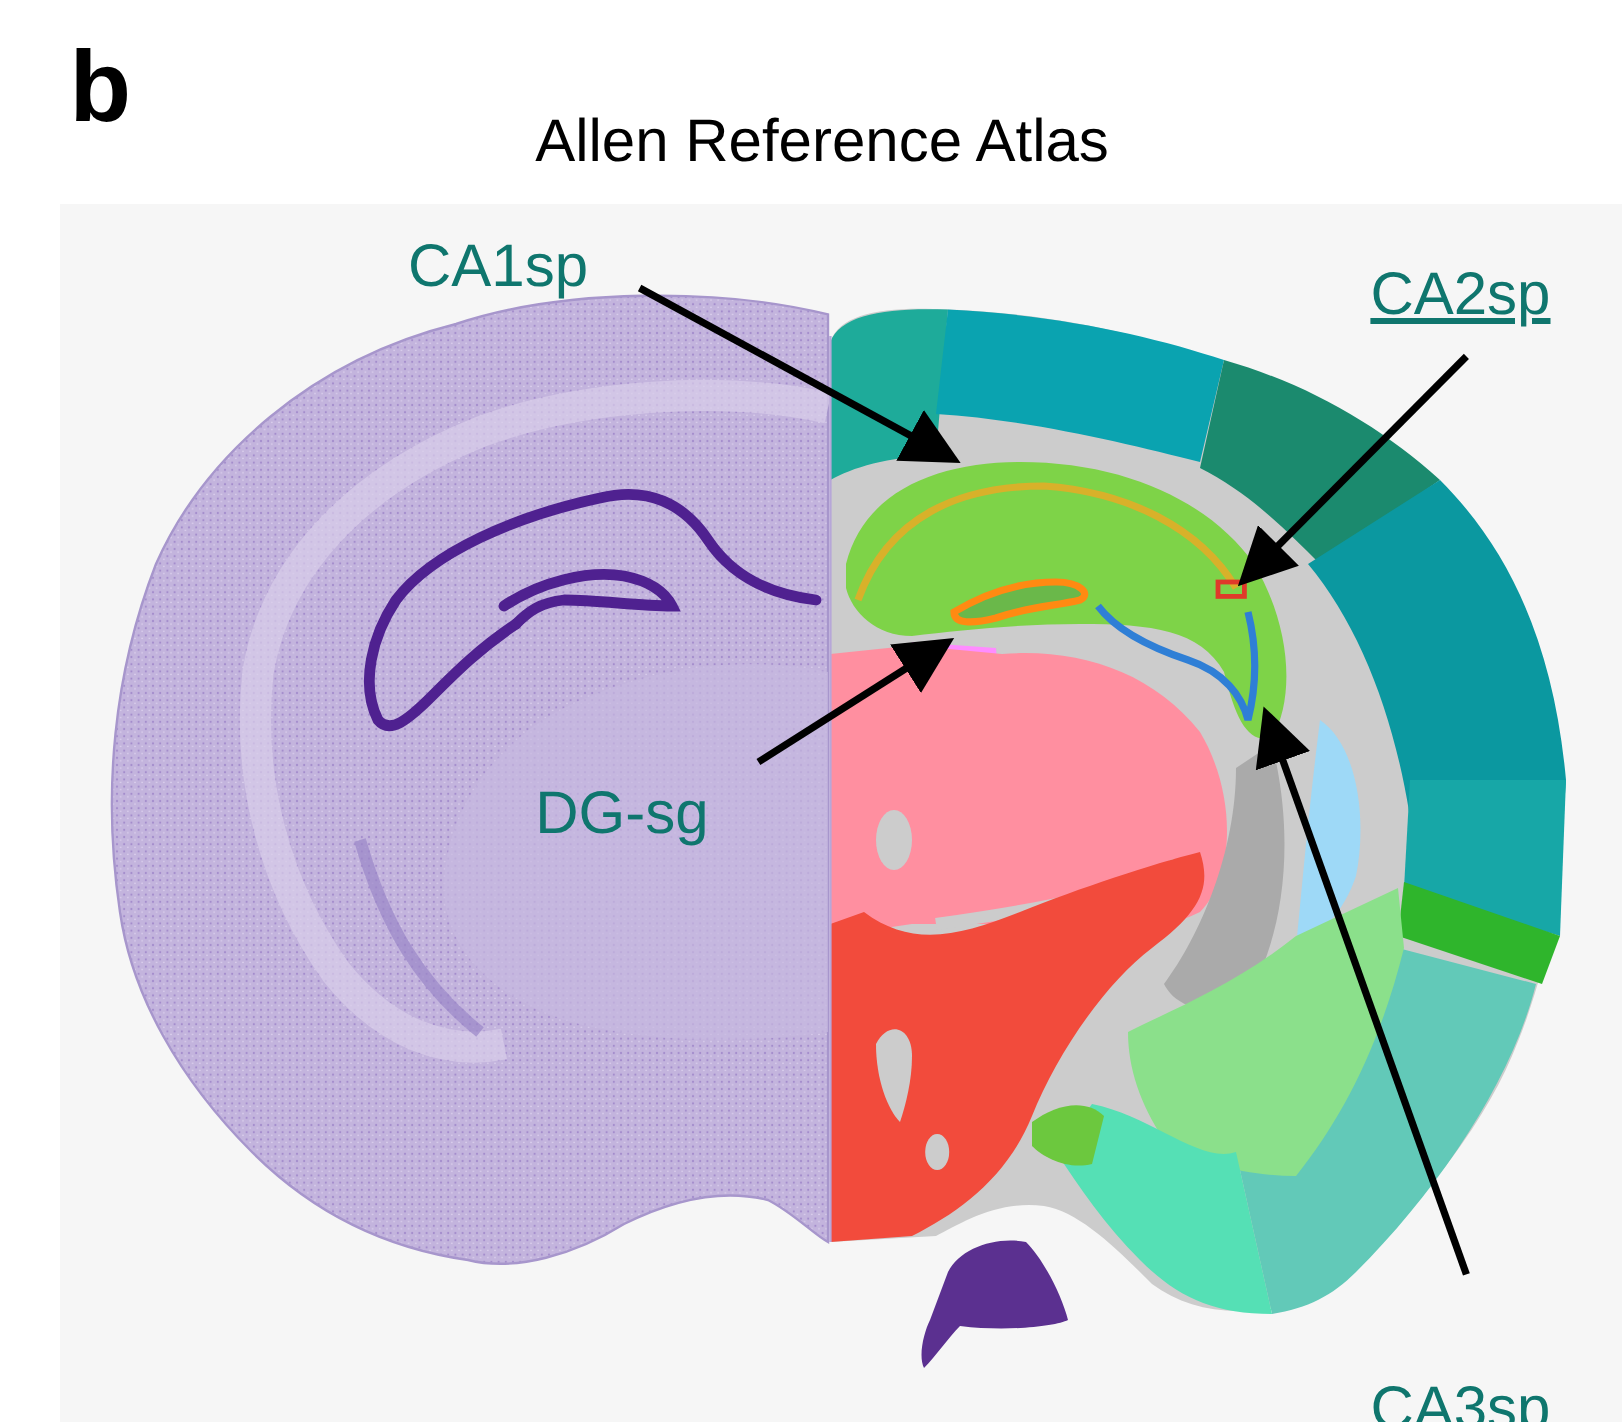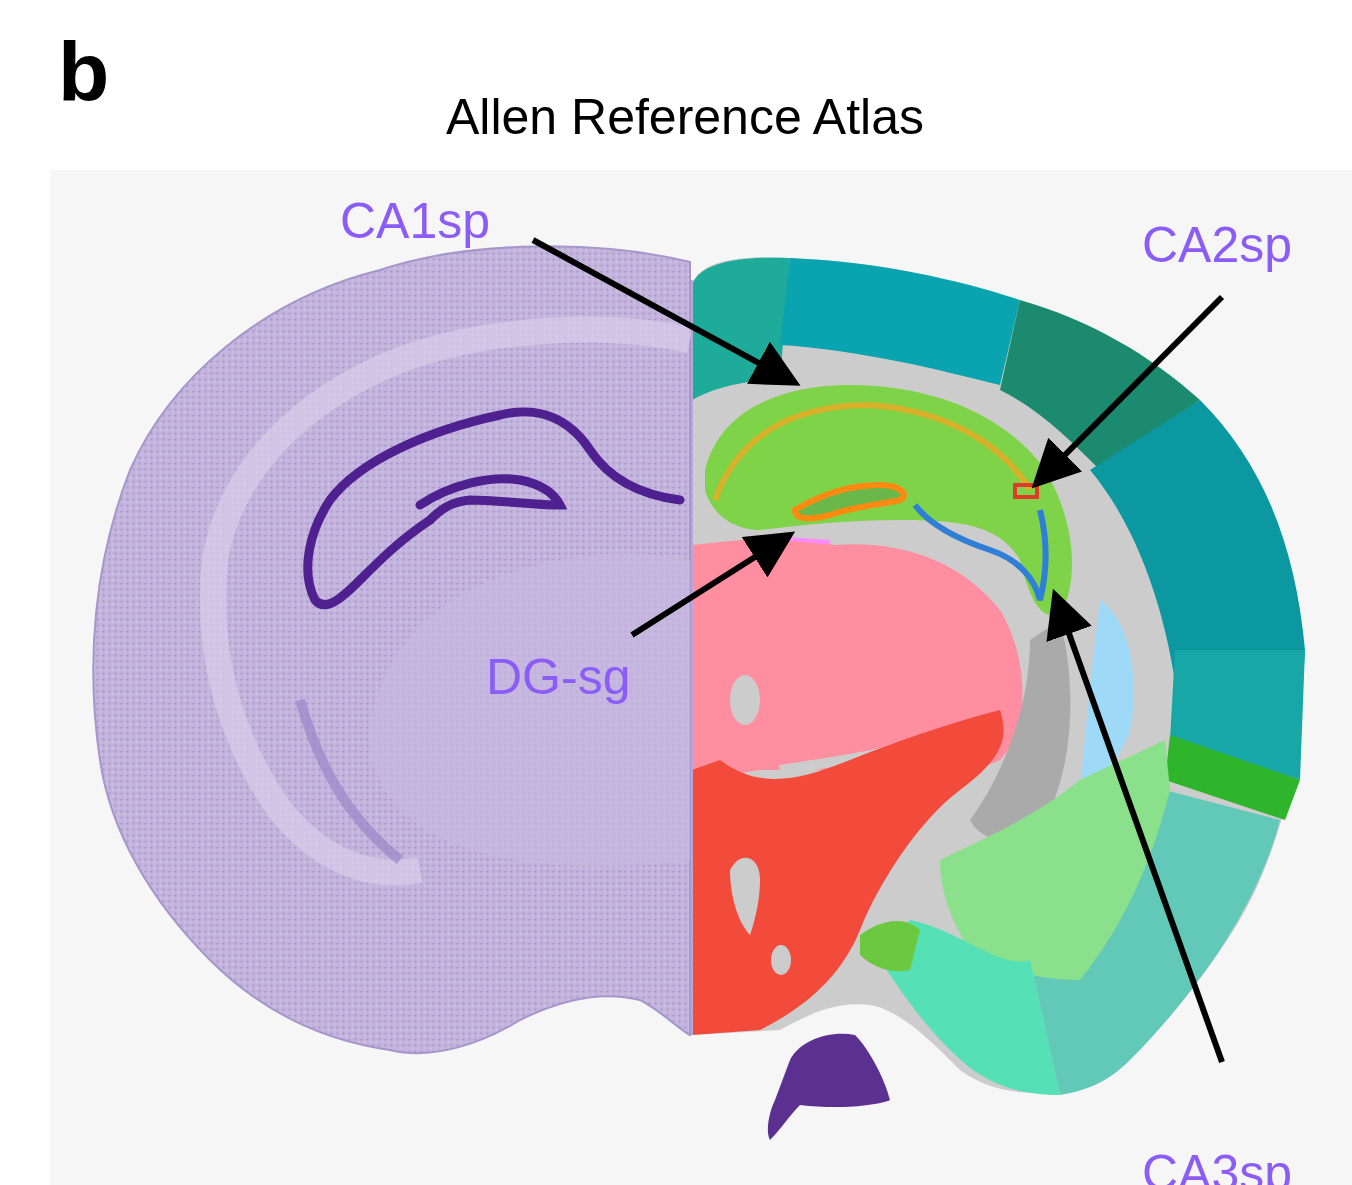--- a/index.html
+++ b/index.html
@@ -1,21 +1,21 @@
 <!DOCTYPE html>
 <html><head>
 <meta charset="utf-8">
 <style>
   html, body { margin:0; padding:0; background:#ffffff; }
   body { width:1352px; height:1185px; position:relative; overflow:hidden; font-family:"Liberation Sans", sans-serif; }
   .panel-letter { position:absolute; left:58px; top:30px; font-size:84px; font-weight:bold; color:#000; line-height:1; }
   .title { position:absolute; left:0; width:1370px; top:92px; text-align:center; font-size:50px; color:#000; line-height:1; }
   .photo { position:absolute; left:50px; top:170px; width:1302px; height:1015px; background:#f6f6f6; }
   svg.main { position:absolute; left:0; top:0; }
-  .lbl { position:absolute; font-size:50px; color:#8b5cf6; line-height:1; white-space:nowrap; }
+  .lbl { position:absolute; font-size:50px; color:#0f766e; line-height:1; white-space:nowrap; }
 </style>
 </head>
 <body>
 
 <div class="panel-letter">b</div>
 <div class="title">Allen Reference Atlas</div>
 
 <div class="photo"></div>
 
 <svg class="main" width="1352" height="1185" viewBox="0 0 1352 1185">
@@ -80,15 +80,15 @@
 
   <path d="M790,1060 C800,1040 830,1030 855,1035 C870,1050 885,1080 890,1100 C880,1105 840,1110 800,1105 C790,1115 780,1130 770,1140 C765,1130 770,1110 775,1100 Z" fill="#5b3090"></path>
 
   <line x1="533" y1="240" x2="790" y2="380" stroke="#000" stroke-width="6" marker-end="url(#ah)"></line>
   <line x1="1222" y1="297" x2="1040" y2="480" stroke="#000" stroke-width="6" marker-end="url(#ah)"></line>
   <line x1="632" y1="635" x2="785" y2="538" stroke="#000" stroke-width="6" marker-end="url(#ah)"></line>
   <line x1="1222" y1="1062" x2="1057" y2="600" stroke="#000" stroke-width="6" marker-end="url(#ah)"></line>
 </svg>
 
 <div class="lbl" style="left:340px; top:196px;">CA1sp</div>
-<div class="lbl" style="left:1142px; top:220px;">CA2sp</div>
-<div class="lbl" style="left:486px; top:652px;text-align:right;">DG-sg</div>
+<div class="lbl" style="left:1142px; top:220px;text-decoration:underline;">CA2sp</div>
+<div class="lbl" style="left:446px; top:652px;text-align:right;">DG-sg</div>
 <div class="lbl" style="left:1142px; top:1108px;margin-top:40px;">CA3sp</div>
 
 </body></html>

